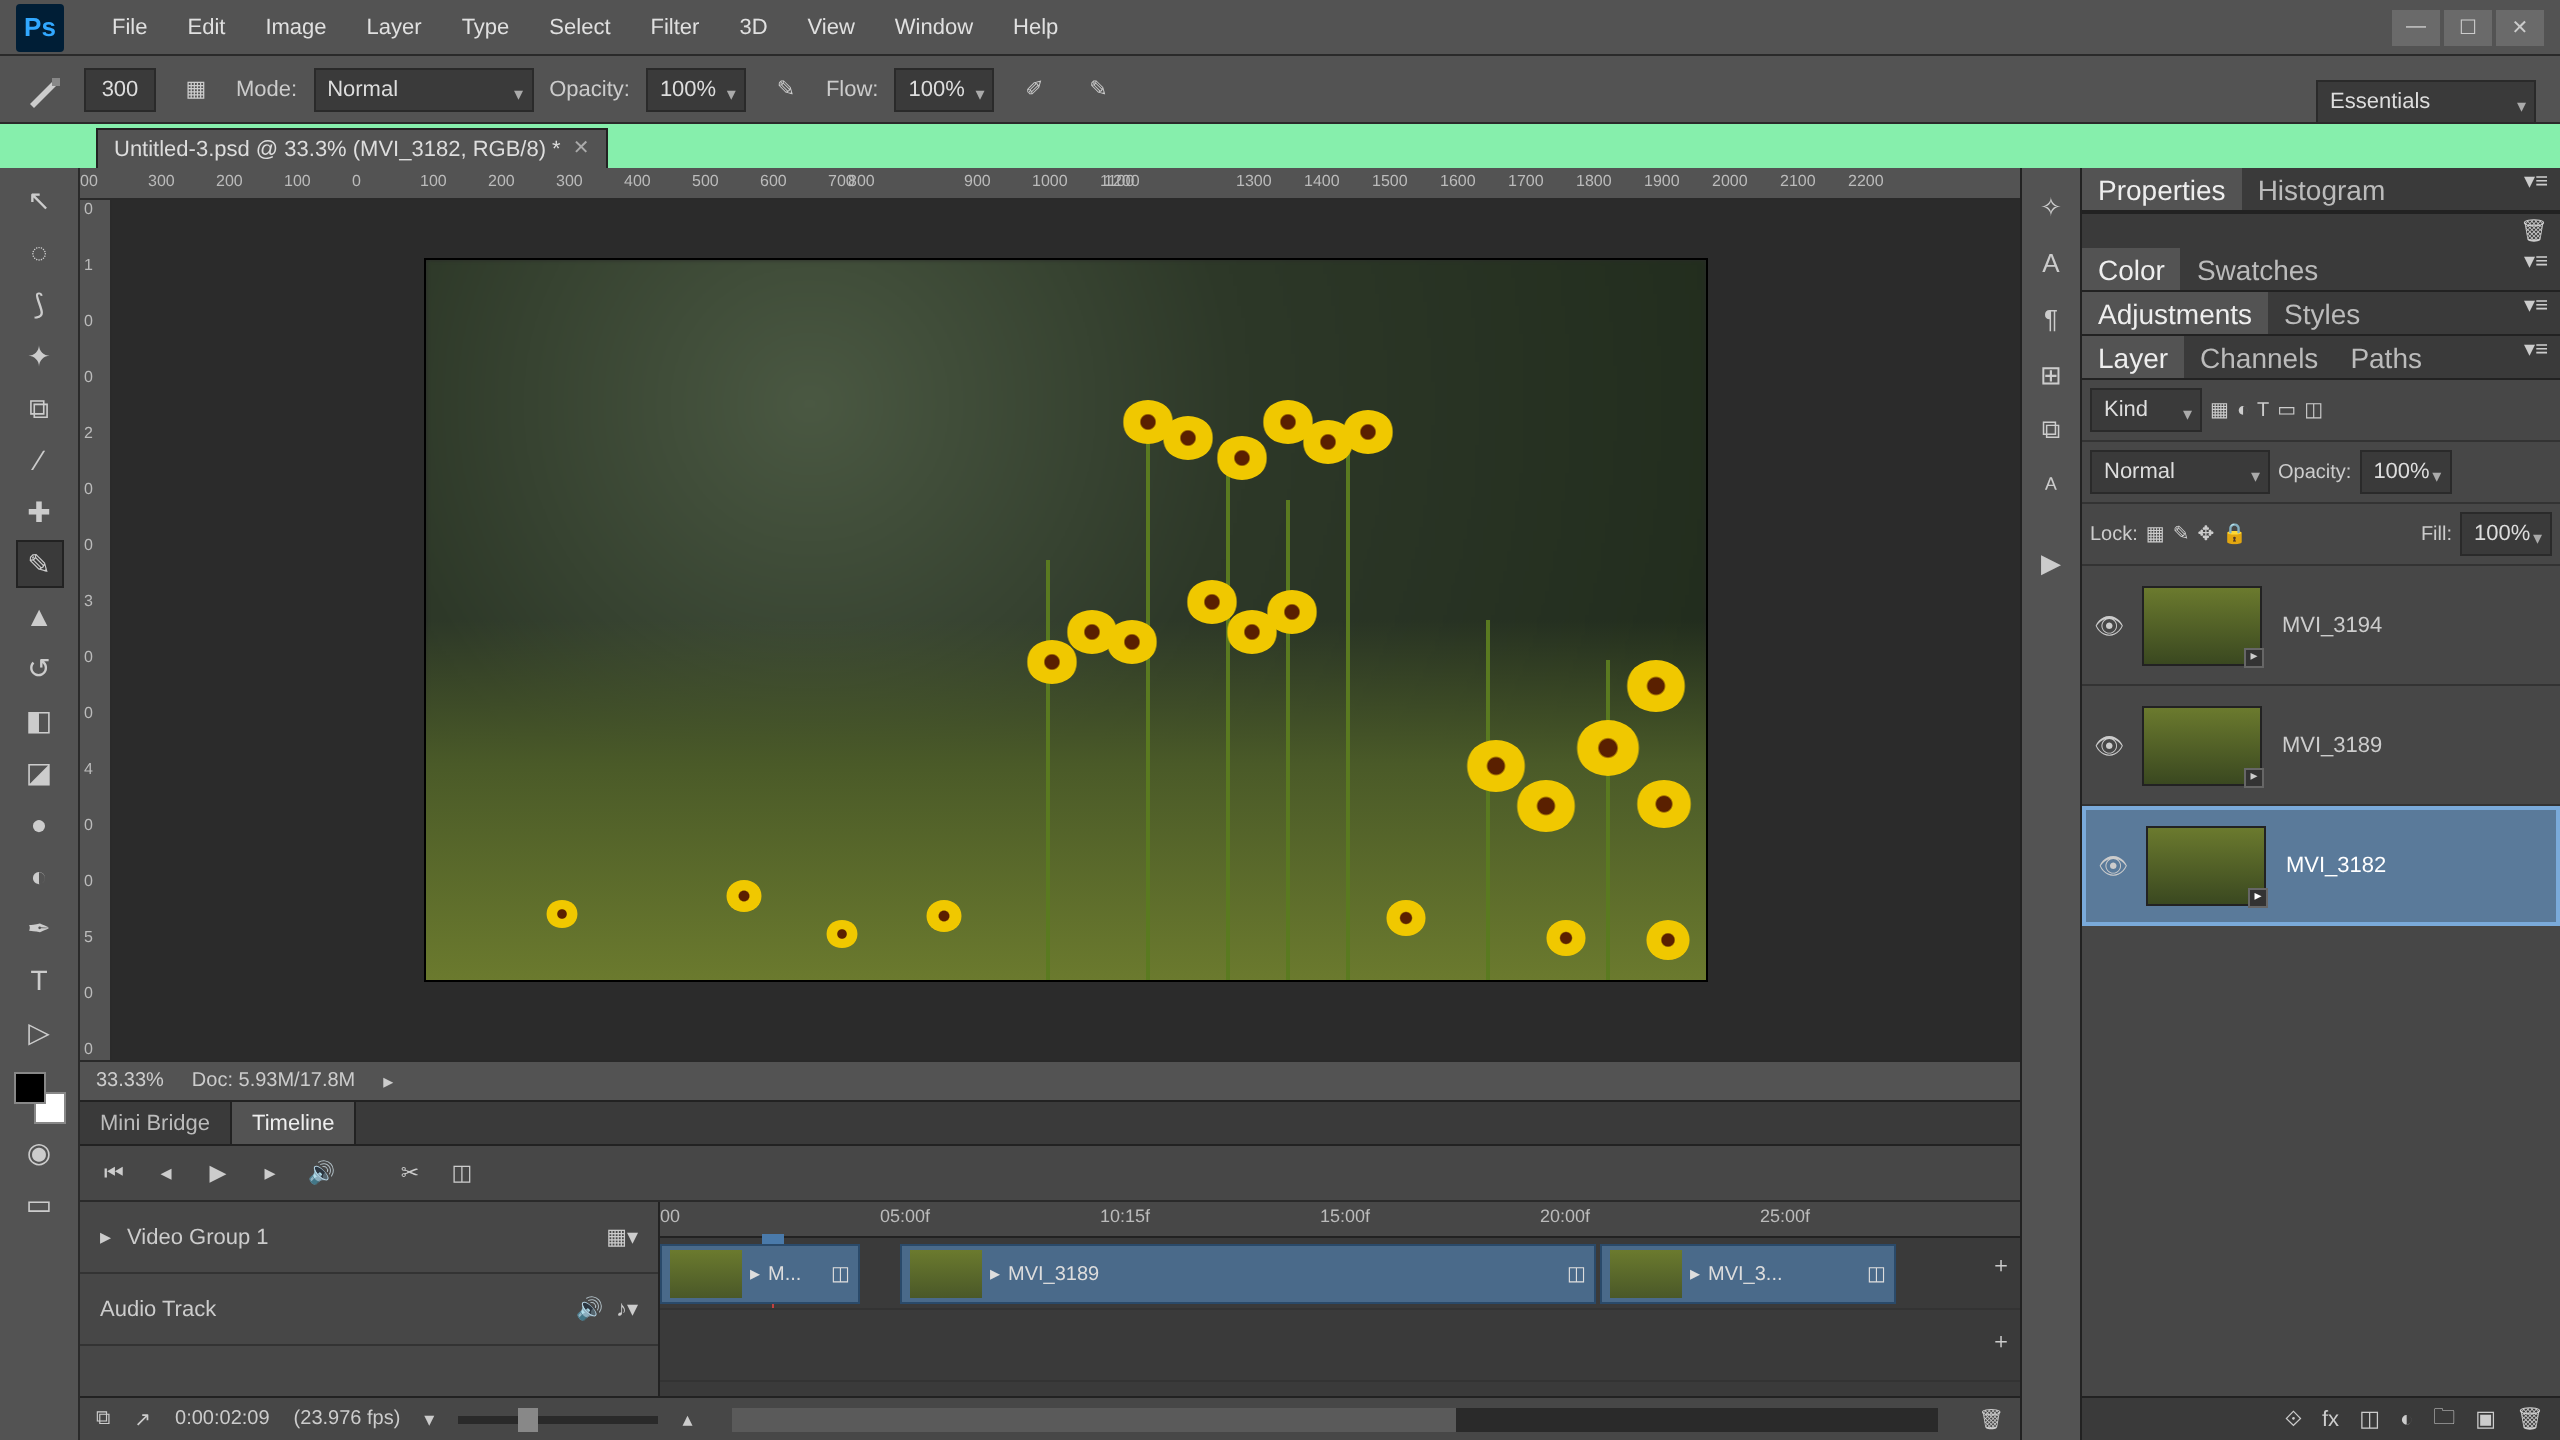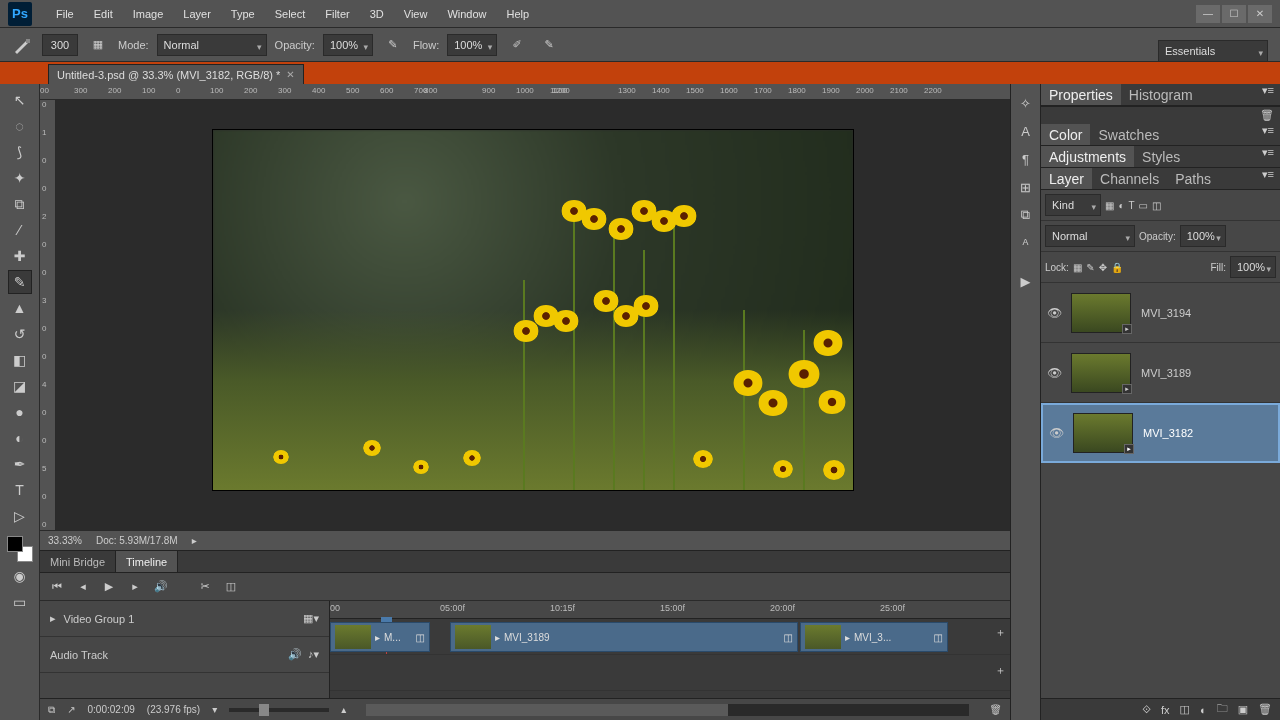--- a/index.html
+++ b/index.html
@@ -14,21 +14,21 @@
 
 
 .optbar { height: 34px; background: #535353; display:flex; align-items:center; padding:0 10px; gap:8px; border-bottom:1px solid #2a2a2a; }
 .tool-icon { width:24px; height:20px; display:flex; align-items:center; justify-content:center; }
 .num-field { width:36px; height:22px; background:#3a3a3a; border:1px solid #2a2a2a; color:#ddd; font-size:11px; text-align:center; line-height:20px; }
 .dropdown { height:22px; background:#3a3a3a; border:1px solid #2a2a2a; color:#ddd; font-size:11px; padding:0 18px 0 6px; line-height:20px; position:relative; }
 .dropdown::after { content:"▾"; position:absolute; right:4px; top:2px; font-size:9px; color:#aaa; }
 .lbl { color:#ccc; font-size:11px; }
 
 
-.tabbar { height:22px; background:#c2410c; display:flex; align-items:flex-end; padding-left:48px; }
+.tabbar { height:22px; background:#86efac; display:flex; align-items:flex-end; padding-left:48px; }
 .doctab { height:20px; background:#535353; border:1px solid #222; border-bottom:none; padding:0 8px; font-size:11px; line-height:18px; color:#ddd; display:flex; align-items:center; gap:6px; }
 .closex { color:#aaa; font-size:10px; }
 
 
 .main { position:absolute; top:84px; left:0; right:0; bottom:0; display:flex; }
 .toolbox { width:40px; background:#535353; border-right:1px solid #2a2a2a; display:flex; flex-direction:column; align-items:center; padding-top:4px; gap:2px; }
 .tbx { width:24px; height:24px; display:flex; align-items:center; justify-content:center; color:#ccc; font-size:14px; }
 .tbx.sel { background:#3a3a3a; border:1px solid #222; }
 .colorsw { width:26px; height:26px; position:relative; margin-top:6px; }
 .colorsw .fg { position:absolute; width:16px; height:16px; background:#000; border:1px solid #888; top:0; left:0; }

